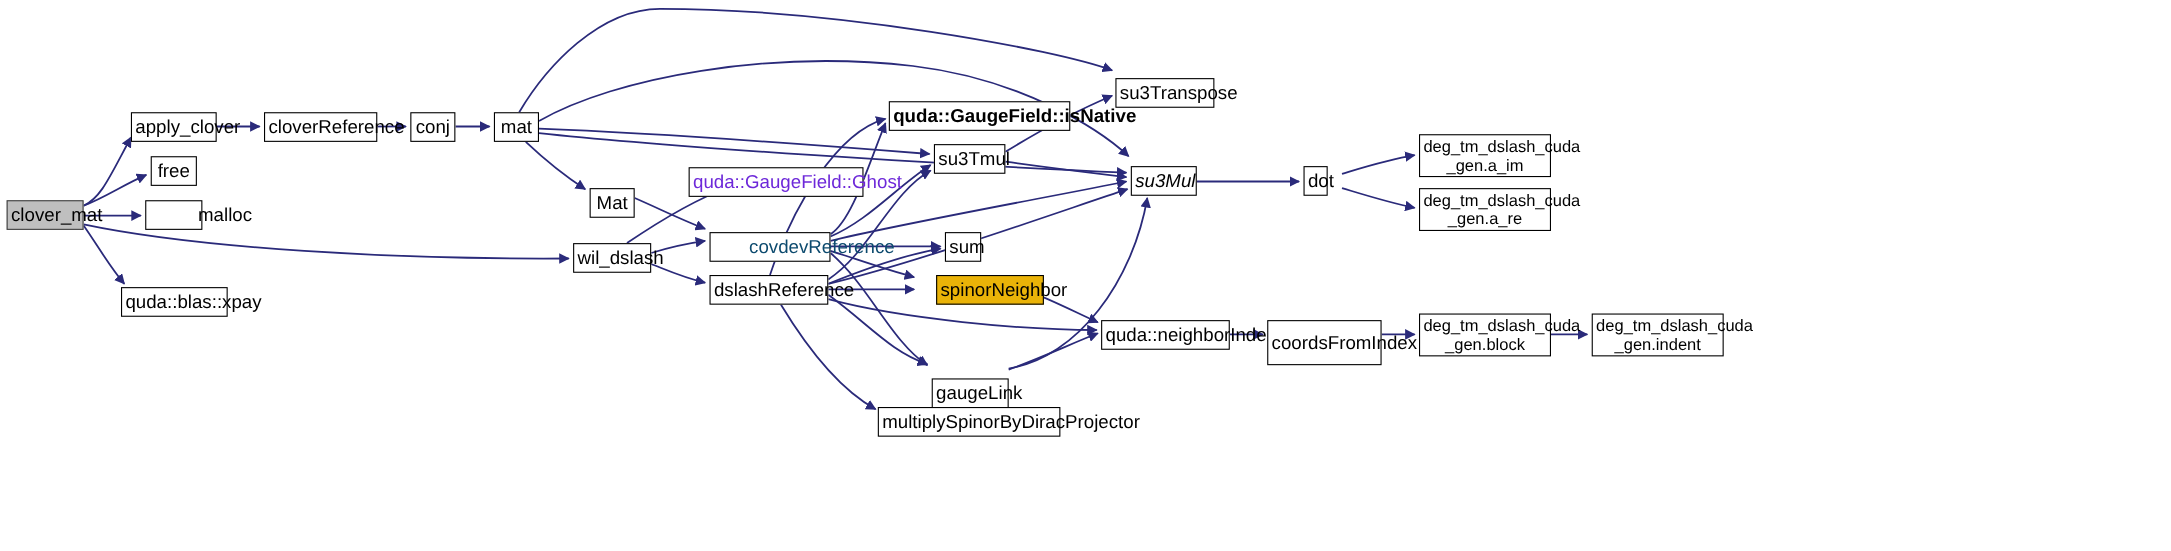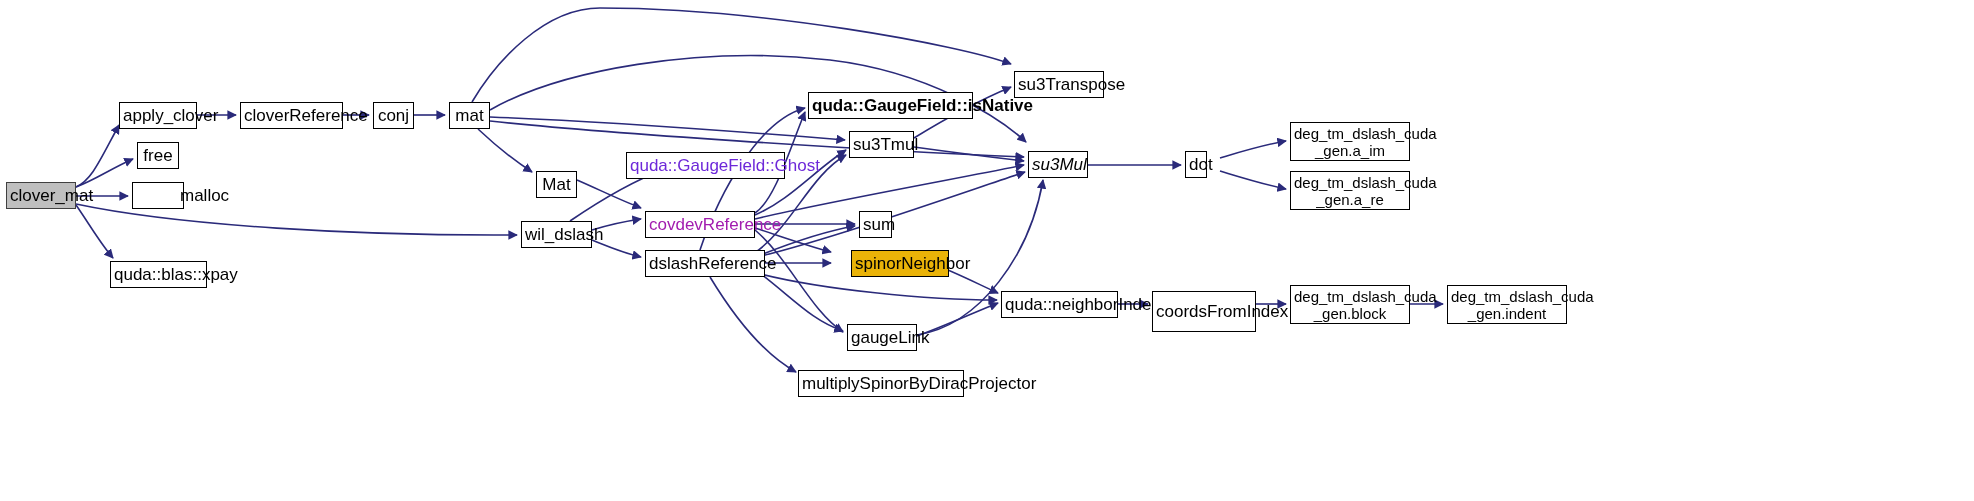--- a/index.html
+++ b/index.html
@@ -111,27 +111,27 @@
       <div class="node" style="left: 119px; top: 102px; width: 78px; height: 27px; background: rgb(255, 255, 255); border-color: rgb(0, 0, 0); color: rgb(0, 0, 0);"><span class="nlabel">apply_clover</span></div>
       <div class="node" style="left: 137px; top: 142px; width: 42px; height: 27px; background: rgb(255, 255, 255); border-color: rgb(0, 0, 0); color: rgb(0, 0, 0);"><span class="nlabel">free</span></div>
       <div class="node" style="left: 132px; top: 182px; width: 52px; height: 27px; background: rgb(255, 255, 255); border-color: rgb(0, 0, 0); color: rgb(0, 0, 0); padding-left: 44px;"><span class="nlabel">malloc</span></div>
       <div class="node" style="left: 110px; top: 261px; width: 97px; height: 27px; background: rgb(255, 255, 255); border-color: rgb(0, 0, 0); color: rgb(0, 0, 0);"><span class="nlabel">quda::blas::xpay</span></div>
       <div class="node" style="left: 240px; top: 102px; width: 103px; height: 27px; background: rgb(255, 255, 255); border-color: rgb(0, 0, 0); color: rgb(0, 0, 0);"><span class="nlabel">cloverReference</span></div>
       <div class="node" style="left: 373px; top: 102px; width: 41px; height: 27px; background: rgb(255, 255, 255); border-color: rgb(0, 0, 0); color: rgb(0, 0, 0);"><span class="nlabel">conj</span></div>
       <div class="node" style="left: 449px; top: 102px; width: 41px; height: 27px; background: rgb(255, 255, 255); border-color: rgb(0, 0, 0); color: rgb(0, 0, 0);"><span class="nlabel">mat</span></div>
       <div class="node" style="left: 536px; top: 171px; width: 41px; height: 27px; background: rgb(255, 255, 255); border-color: rgb(0, 0, 0); color: rgb(0, 0, 0);"><span class="nlabel">Mat</span></div>
       <div class="node" style="left: 521px; top: 221px; width: 71px; height: 27px; background: rgb(255, 255, 255); border-color: rgb(0, 0, 0); color: rgb(0, 0, 0);"><span class="nlabel">wil_dslash</span></div>
       <div class="node" style="left: 626px; top: 152px; width: 159px; height: 27px; background: rgb(255, 255, 255); border-color: rgb(0, 0, 0); color: #6d28d9;"><span class="nlabel">quda::GaugeField::Ghost</span></div>
-      <div class="node" style="left: 645px; top: 211px; width: 110px; height: 27px; background: rgb(255, 255, 255); border-color: rgb(0, 0, 0); color: #a21caf;"><span class="nlabel">covdevReference</span></div>
-      <div class="node" style="left: 645px; top: 250px; width: 120px; height: 27px; background: rgb(255, 255, 255); border-color: rgb(0, 0, 0); color: rgb(0, 0, 0); text-align: center;"><span class="nlabel">dslashReference</span></div>
+      <div class="node" style="left: 645px; top: 211px; width: 110px; height: 27px; background: rgb(255, 255, 255); border-color: rgb(0, 0, 0); color: #0c4a6e; padding-left: 32px;"><span class="nlabel">covdevReference</span></div>
+      <div class="node" style="left: 645px; top: 250px; width: 108px; height: 27px; background: rgb(255, 255, 255); border-color: rgb(0, 0, 0); color: rgb(0, 0, 0); text-align: center;"><span class="nlabel">dslashReference</span></div>
       <div class="node" style="left: 808px; top: 92px; width: 165px; height: 27px; background: rgb(255, 255, 255); border-color: rgb(0, 0, 0); color: rgb(0, 0, 0); font-weight: bold;"><span class="nlabel">quda::GaugeField::isNative</span></div>
       <div class="node" style="left: 849px; top: 131px; width: 65px; height: 27px; background: rgb(255, 255, 255); border-color: rgb(0, 0, 0); color: rgb(0, 0, 0);"><span class="nlabel">su3Tmul</span></div>
       <div class="node" style="left: 859px; top: 211px; width: 33px; height: 27px; background: rgb(255, 255, 255); border-color: rgb(0, 0, 0); color: rgb(0, 0, 0);"><span class="nlabel">sum</span></div>
       <div class="node" style="left: 835px; top: 250px; width: 98px; height: 27px; background: #eab308; border-color: rgb(0, 0, 0); color: rgb(0, 0, 0); margin-left: 16px;"><span class="nlabel">spinorNeighbor</span></div>
-      <div class="node" style="left: 847px; top: 324px; width: 70px; height: 27px; background: rgb(255, 255, 255); border-color: rgb(0, 0, 0); color: rgb(0, 0, 0);"><span class="nlabel">gaugeLink</span></div>
+      <div class="node" style="left: 847px; top: 344px; width: 70px; height: 27px; background: rgb(255, 255, 255); border-color: rgb(0, 0, 0); color: rgb(0, 0, 0);"><span class="nlabel">gaugeLink</span></div>
       <div class="node" style="left: 798px; top: 370px; width: 166px; height: 27px; background: rgb(255, 255, 255); border-color: rgb(0, 0, 0); color: rgb(0, 0, 0);"><span class="nlabel">multiplySpinorByDiracProjector</span></div>
       <div class="node" style="left: 1014px; top: 71px; width: 90px; height: 27px; background: rgb(255, 255, 255); border-color: rgb(0, 0, 0); color: rgb(0, 0, 0);"><span class="nlabel">su3Transpose</span></div>
       <div class="node" style="left: 1028px; top: 151px; width: 60px; height: 27px; background: rgb(255, 255, 255); border-color: rgb(0, 0, 0); color: rgb(0, 0, 0); font-style: italic;"><span class="nlabel">su3Mul</span></div>
       <div class="node" style="left: 1001px; top: 291px; width: 117px; height: 27px; background: rgb(255, 255, 255); border-color: rgb(0, 0, 0); color: rgb(0, 0, 0);"><span class="nlabel">quda::neighborIndex</span></div>
       <div class="node" style="left: 1185px; top: 151px; width: 22px; height: 27px; background: rgb(255, 255, 255); border-color: rgb(0, 0, 0); color: rgb(0, 0, 0);"><span class="nlabel">dot</span></div>
       <div class="node" style="left: 1152px; top: 291px; width: 104px; height: 41px; background: rgb(255, 255, 255); border-color: rgb(0, 0, 0); color: rgb(0, 0, 0);"><span class="nlabel">coordsFromIndex</span></div>
       <div class="node" style="left: 1290px; top: 122px; width: 120px; height: 39px; background: rgb(255, 255, 255); border-color: rgb(0, 0, 0); color: rgb(0, 0, 0); font-size: 15px; line-height: 17px;"><span class="nlabel">deg_tm_dslash_cuda
 _gen.a_im</span></div>
       <div class="node" style="left: 1290px; top: 171px; width: 120px; height: 39px; background: rgb(255, 255, 255); border-color: rgb(0, 0, 0); color: rgb(0, 0, 0); font-size: 15px; line-height: 17px;"><span class="nlabel">deg_tm_dslash_cuda
 _gen.a_re</span></div>

